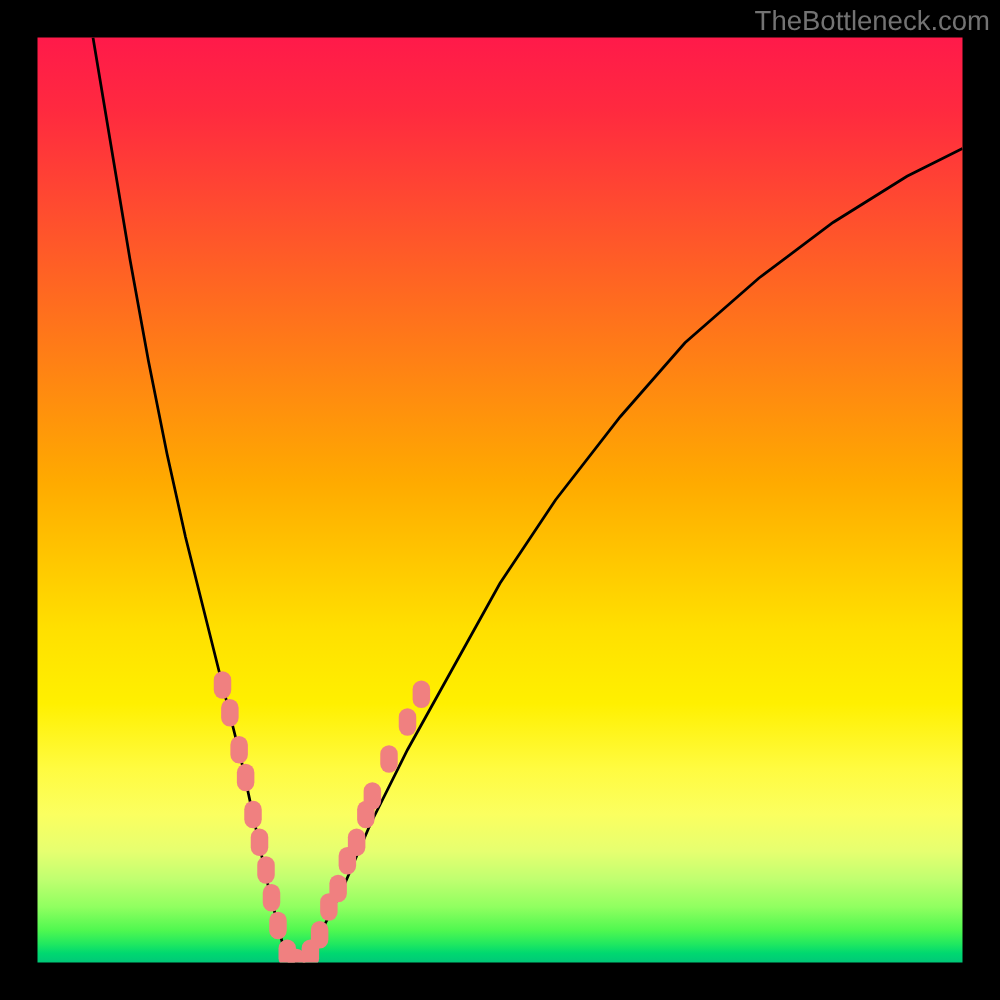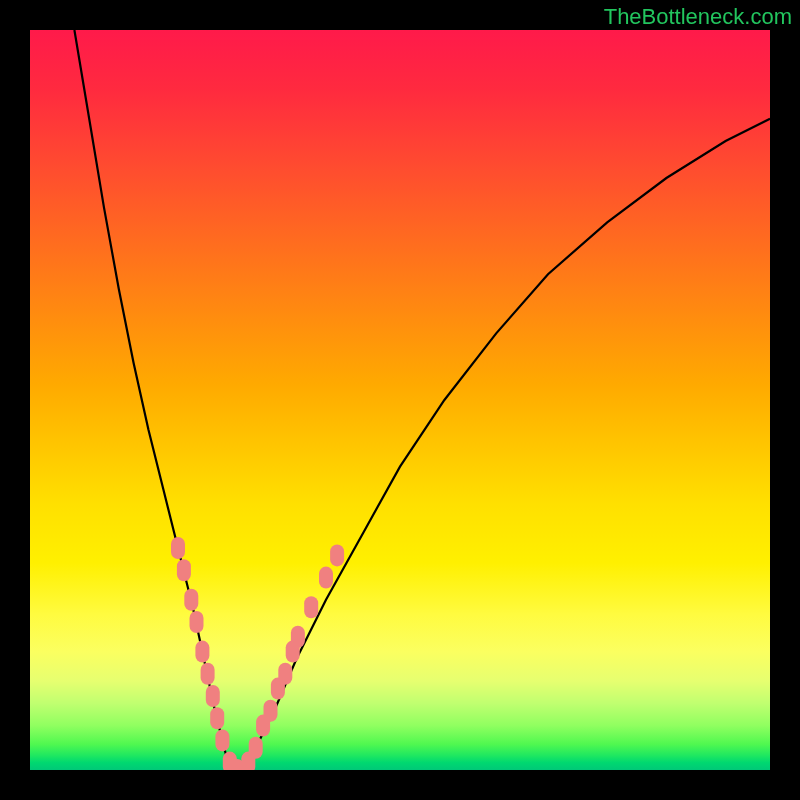--- a/index.html
+++ b/index.html
@@ -8,21 +8,21 @@
     height: 800px;
     background: #000;
     position: relative;
     overflow: hidden;
     font-family: Arial, sans-serif;
   }
   .attribution {
     position: absolute;
     top: 4px;
     right: 8px;
-    color: #22c55e;
+    color: #737373;
     font-size: 22px;
     font-weight: 500;
     z-index: 10;
   }
   .plot-area {
     position: absolute;
     left: 30px;
     top: 30px;
     width: 740px;
     height: 740px;

